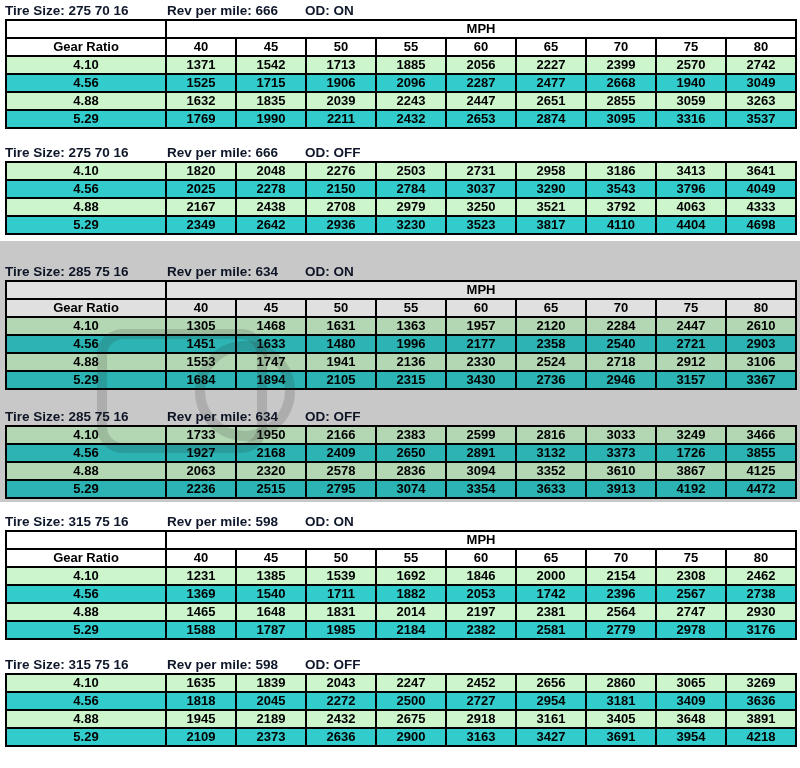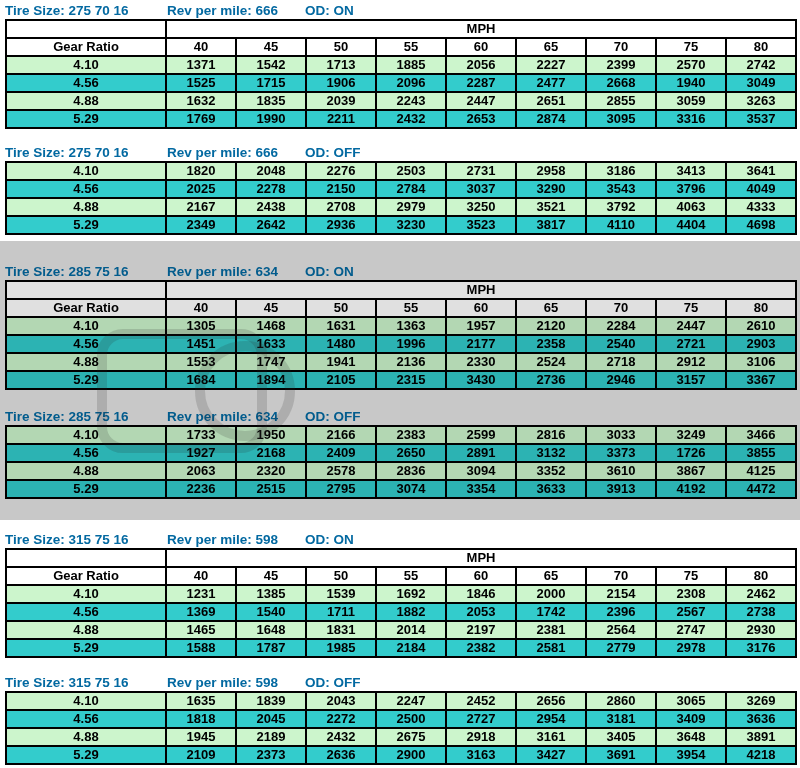--- a/index.html
+++ b/index.html
@@ -3,38 +3,38 @@
 <meta charset="utf-8">
 <style>
   html,body{margin:0;padding:0;}
   body{
     width:800px;height:768px;overflow:hidden;background:#ffffff;
     font-family:"Liberation Sans",sans-serif;
   }
   .page{padding:2px 0 0 5px;}
   .section{margin:0;}
   #top-sections .section + .section{margin-top:15px;}
-  .title-row{height:17px;line-height:17px;font-weight:bold;font-size:13.5px;color:#0369a1;white-space:nowrap;}
+  .title-row{height:17px;line-height:17px;font-weight:bold;font-size:13.5px;color:#0f172a;white-space:nowrap;}
   .t-tire{display:inline-block;width:162px;}
   .t-rev{display:inline-block;width:138px;}
   .t-od{display:inline-block;}
   table.rpm{border-collapse:collapse;table-layout:fixed;width:792px;}
   table.rpm td{
     border:2px solid #000;height:16px;line-height:16px;padding:0;
     text-align:center;font-weight:bold;font-size:13px;color:#000;
     overflow:hidden;white-space:nowrap;
   }
   col.col-ratio{width:160px;}
   col.col-speed{width:70px;}
   td.hdr{background:#ffffff;}
   tr.green td{background:#ccf5cc;}
   tr.teal td{background:#33cccc;}
   
   .band{
-    position:relative;margin:6px 0 0 -5px;padding:22px 0 21px 5px;
+    position:relative;margin:6px 0 0 -5px;padding:22px 0 3px 5px;
     background:#e4e4e4;width:800px;box-sizing:border-box;
   }
   #band-sections .section + .section{margin-top:18px;}
   .band-overlay{position:absolute;inset:0;background:rgba(0,0,0,0.12);z-index:5;pointer-events:none;}
   .wm{position:absolute;inset:0;z-index:6;pointer-events:none;overflow:hidden;}
   .wm-cam{
     position:absolute;left:97px;top:88px;width:150px;height:104px;
     border:10px solid rgba(40,40,40,0.16);border-radius:26px;
   }
   .wm-lens{

